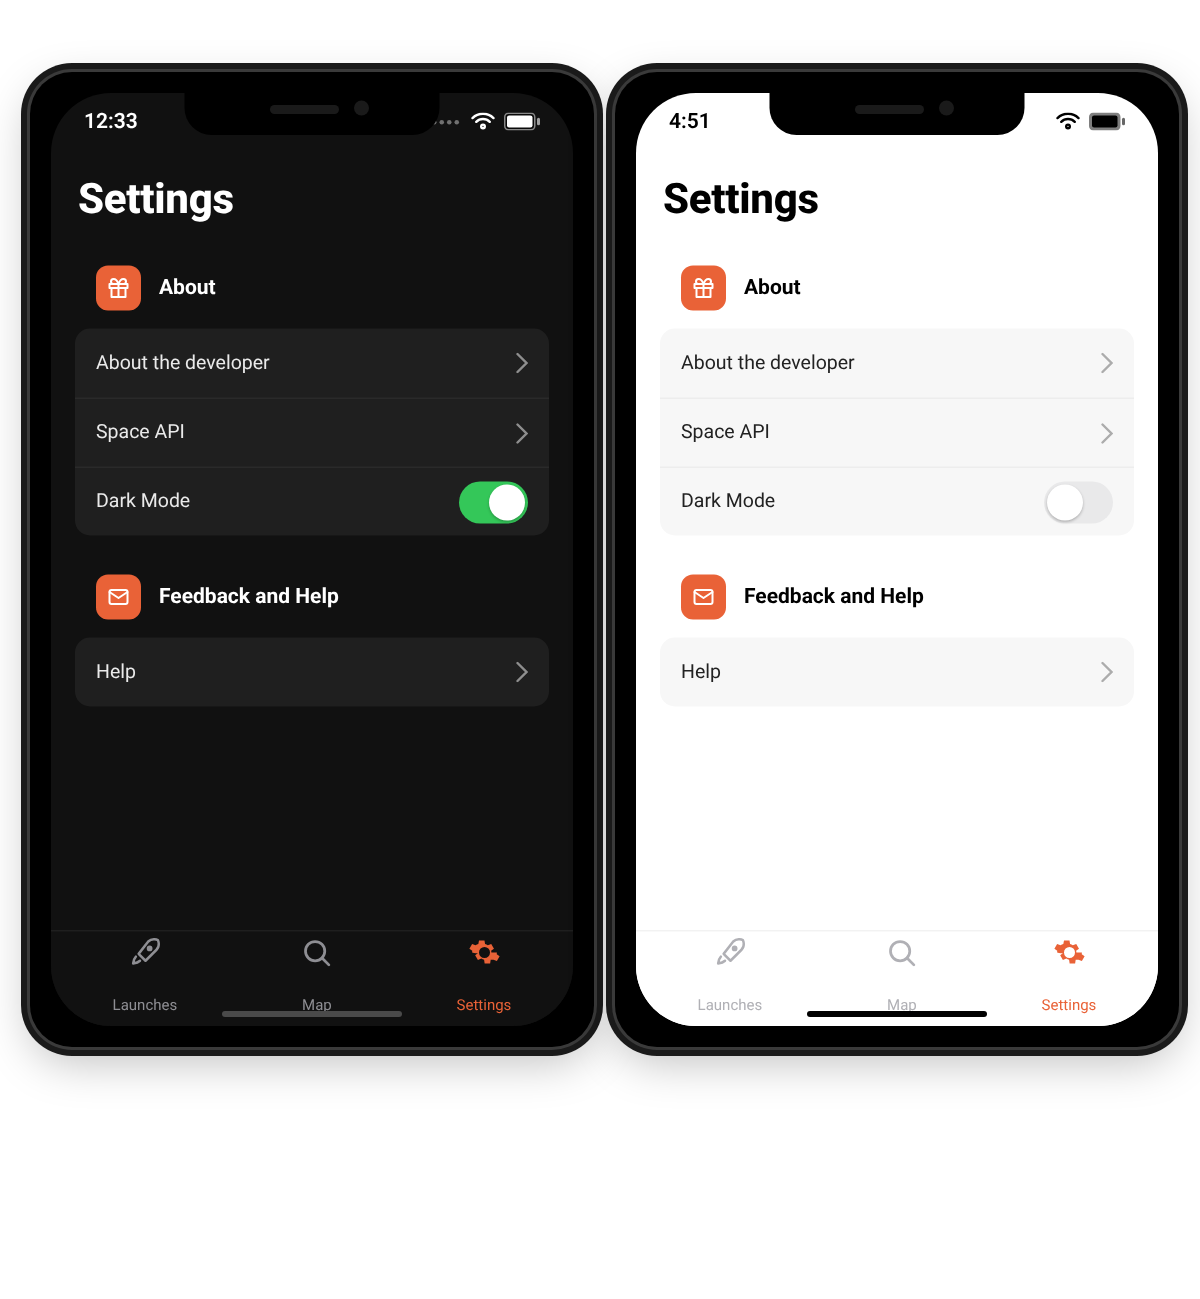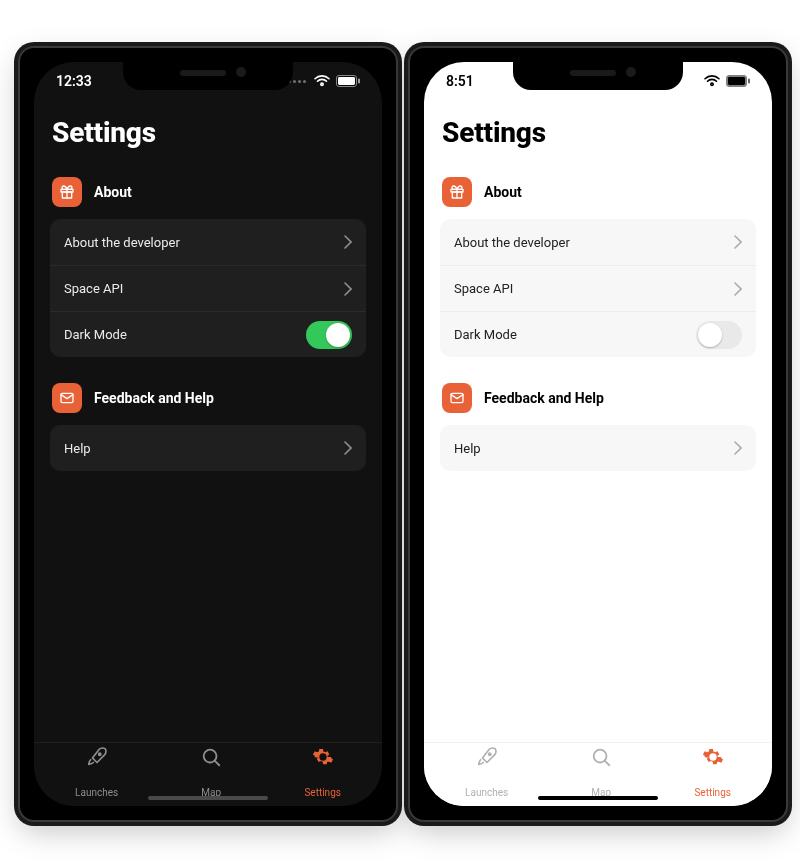--- a/index.html
+++ b/index.html
@@ -21,22 +21,22 @@
     width: 800px;
     height: 866px;
     overflow: hidden;
   }
   .stage {
     position: relative;
     width: 800px; height: 866px;
   }
   .phone {
     position: absolute;
-    width: 376px; height: 772px;
-    border-radius: 14px;
+    width: 376px; height: 650px;
+    border-radius: 28px;
     background: #000;
     box-shadow:
       0 0 0 2px #3a3a3a,
       0 0 0 6px #1a1a1a,
       0 10px 30px rgba(0,0,0,0.25);
     padding: 14px;
   }
   .phone.left  { left: 20px;  top: 48px; }
   .phone.right { left: 410px; top: 48px; }
   .screen {
@@ -89,21 +89,21 @@
     padding: 54px 16px 70px 16px;
     overflow: hidden;
   }
   .page-title {
     font-size: 28px; font-weight: 800;
     margin: 0 2px 28px 2px;
     letter-spacing: -0.2px;
   }
   .section-head {
     display: flex; align-items: center; gap: 12px;
-    margin: 0 2px 12px 2px;
+    margin: 0 2px 12px 14px;
   }
   .sec-icon {
     width: 30px; height: 30px; border-radius: 8px; background: var(--accent);
     display: flex; align-items: center; justify-content: center;
     color: #fff;
   }
   .sec-title { font-size: 14px; font-weight: 700; }
 
   .card {
     border-radius: 10px; overflow: hidden;
@@ -273,21 +273,21 @@
         <div class="home-indicator"></div>
       </div>
     </div>
   </div>
 
   <div class="phone right light">
     <div class="screen">
       <div class="notch"></div>
 
       <div class="statusbar">
-        <span>8:51</span>
+        <span>4:51</span>
         <div class="status-right">
           <svg width="16" height="12" viewBox="0 0 16 12" fill="none">
               <path d="M8 10.5a1.2 1.2 0 100-2.4 1.2 1.2 0 000 2.4zM3.5 6.2a6.4 6.4 0 019 0M1 3.7a10 10 0 0114 0" stroke="currentColor" stroke-width="1.6" stroke-linecap="round"></path>
             </svg>
           <svg width="24" height="12" viewBox="0 0 24 12">
               <rect x="0.5" y="0.5" width="20" height="11" rx="2.5" stroke="currentColor" opacity="0.5"></rect>
               <rect x="2" y="2" width="17" height="8" rx="1.4" fill="currentColor"></rect>
               <rect x="22" y="3.5" width="2" height="5" rx="1" fill="currentColor" opacity="0.6"></rect>
             </svg>
         </div>

